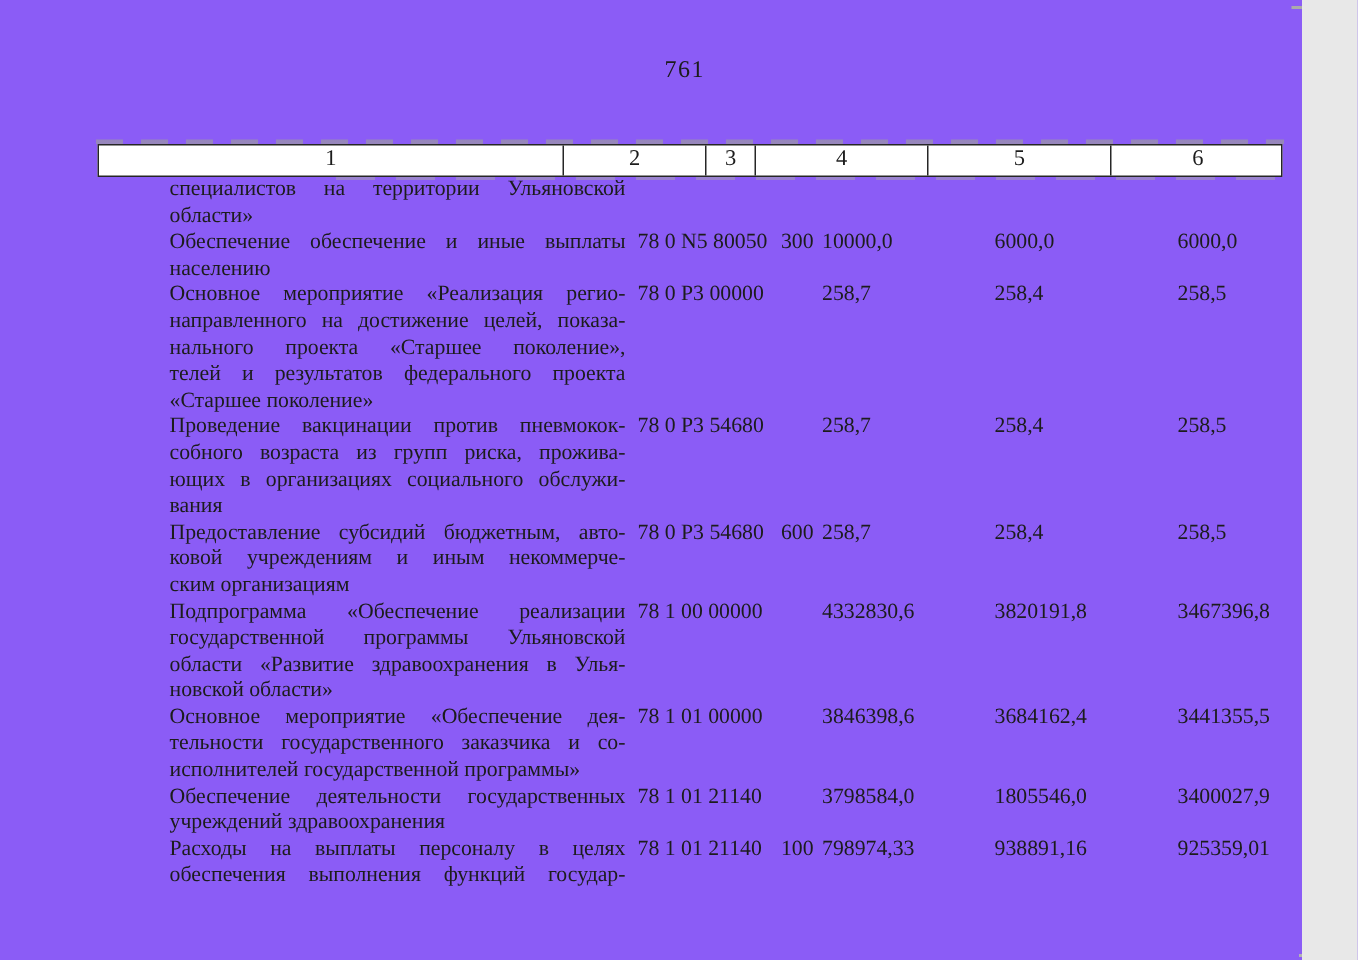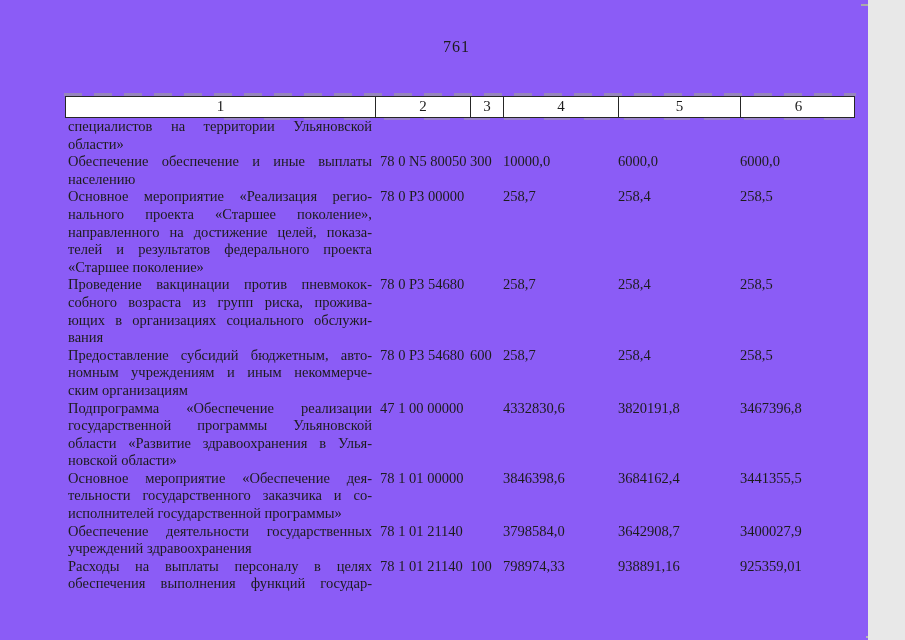--- a/index.html
+++ b/index.html
@@ -39,30 +39,30 @@
     background:repeating-linear-gradient(90deg,#a8a8a8 0 26px,transparent 26px 40px);
     opacity:.5;
   }
   .hc{
     border-right:1.6px solid #262626;
     box-sizing:border-box;
     text-align:center;
     font-size:15px;line-height:19px;
   }
   .hc:last-child{border-right:none;}
-  .tbody{margin-top:0;}
+  .tbody{margin-top:0;margin-left:45px;}
   .row{
     display:grid;
     grid-template-columns:310px 95px 33px 115px 122px 115px;
     align-items:start;
   }
   .c{font-size:14.5px;line-height:17.6px;box-sizing:border-box;}
   .c1{padding:0 3px 0 3px;}
   .c2{padding-left:5px;white-space:nowrap;}
-  .c3{}
+  .c3{text-align:center;}
   .num{text-align:left;}
   .jl{text-align:justify;text-align-last:justify;}
   .ll{text-align:right;text-align-last:left;}
   
   .vdash{
     position:absolute;width:2px;left:892px;
     background:repeating-linear-gradient(180deg,#ababab 0 6px,transparent 6px 11px);
   }
   .hdash{position:absolute;height:2px;background:#ababab;}
   .dot{position:absolute;width:3px;height:2px;background:#b4b4b4;}
@@ -107,22 +107,22 @@
         <div class="c c2">78 0 N5 80050</div>
         <div class="c c3">300</div>
         <div class="c num">10000,0</div>
         <div class="c num">6000,0</div>
         <div class="c num">6000,0</div>
       </div>
 
       <div class="row">
         <div class="c c1">
           <div class="jl">Основное мероприятие «Реализация регио-</div>
+          <div class="jl">направленного на достижение целей, показа-</div>
           <div class="jl">нального проекта «Старшее поколение»,</div>
-          <div class="jl">направленного на достижение целей, показа-</div>
           <div class="jl">телей и результатов федерального проекта</div>
           <div class="ll">«Старшее поколение»</div>
         </div>
         <div class="c c2">78 0 P3 00000</div>
         <div class="c c3"></div>
         <div class="c num">258,7</div>
         <div class="c num">258,4</div>
         <div class="c num">258,5</div>
       </div>
 
@@ -136,38 +136,38 @@
         <div class="c c2">78 0 P3 54680</div>
         <div class="c c3"></div>
         <div class="c num">258,7</div>
         <div class="c num">258,4</div>
         <div class="c num">258,5</div>
       </div>
 
       <div class="row">
         <div class="c c1">
           <div class="jl">Предоставление субсидий бюджетным, авто-</div>
-          <div class="jl">номным учреждениям и иным некоммерче-</div>
+          <div class="jl">ковой учреждениям и иным некоммерче-</div>
           <div class="ll">ским организациям</div>
         </div>
         <div class="c c2">78 0 P3 54680</div>
         <div class="c c3">600</div>
         <div class="c num">258,7</div>
         <div class="c num">258,4</div>
         <div class="c num">258,5</div>
       </div>
 
       <div class="row">
         <div class="c c1">
           <div class="jl">Подпрограмма «Обеспечение реализации</div>
           <div class="jl">государственной программы Ульяновской</div>
           <div class="jl">области «Развитие здравоохранения в Улья-</div>
           <div class="ll">новской области»</div>
         </div>
-        <div class="c c2">47 1 00 00000</div>
+        <div class="c c2">78 1 00 00000</div>
         <div class="c c3"></div>
         <div class="c num">4332830,6</div>
         <div class="c num">3820191,8</div>
         <div class="c num">3467396,8</div>
       </div>
 
       <div class="row">
         <div class="c c1">
           <div class="jl">Основное мероприятие «Обеспечение дея-</div>
           <div class="jl">тельности государственного заказчика и со-</div>
@@ -181,21 +181,21 @@
       </div>
 
       <div class="row">
         <div class="c c1">
           <div class="jl">Обеспечение деятельности государственных</div>
           <div class="ll">учреждений здравоохранения</div>
         </div>
         <div class="c c2">78 1 01 21140</div>
         <div class="c c3"></div>
         <div class="c num">3798584,0</div>
-        <div class="c num">3642908,7</div>
+        <div class="c num">1805546,0</div>
         <div class="c num">3400027,9</div>
       </div>
 
       <div class="row">
         <div class="c c1">
           <div class="jl">Расходы на выплаты персоналу в целях</div>
           <div class="jl">обеспечения выполнения функций государ-</div>
         </div>
         <div class="c c2">78 1 01 21140</div>
         <div class="c c3">100</div>

